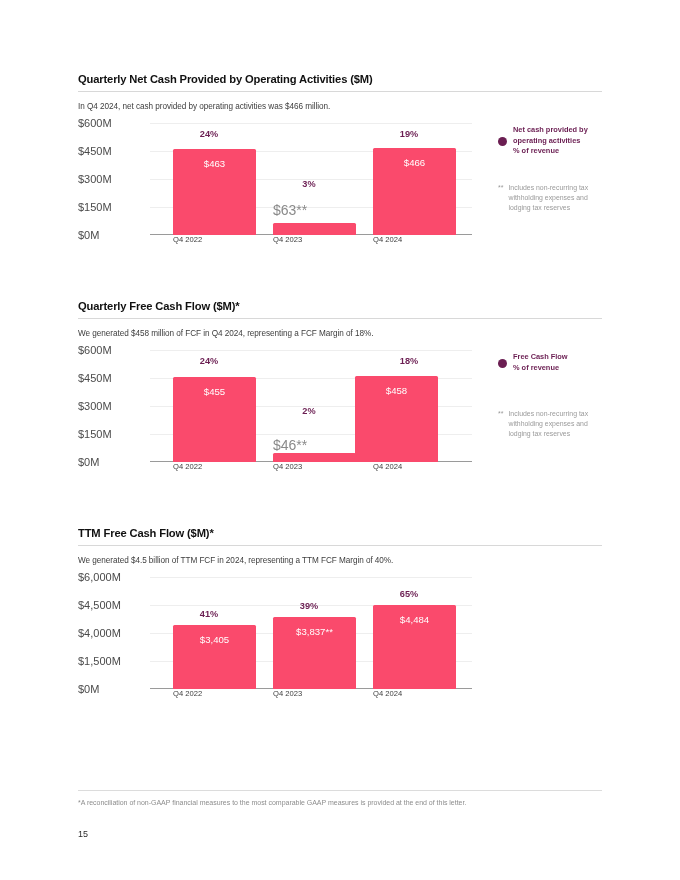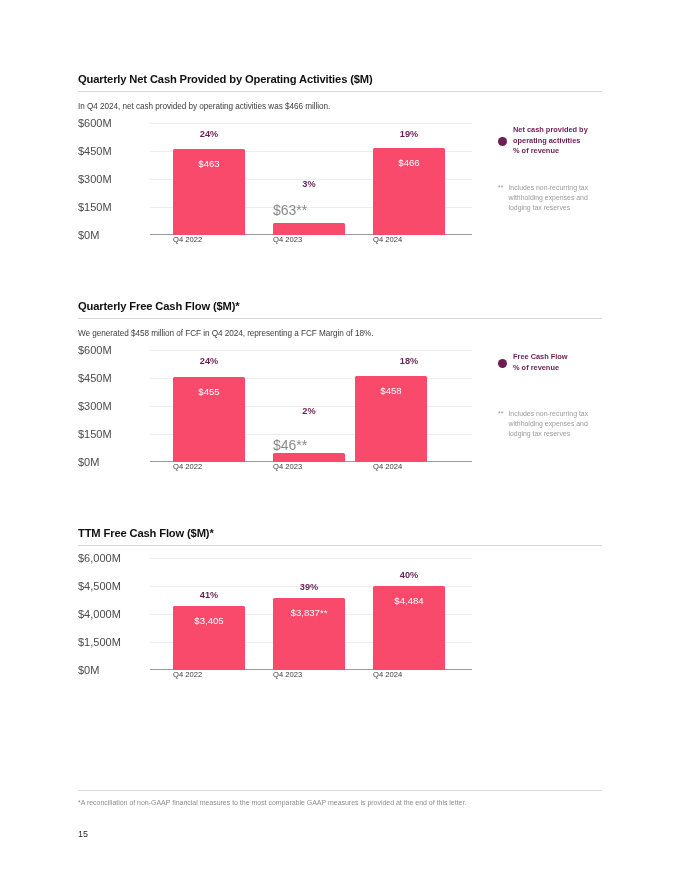--- a/index.html
+++ b/index.html
@@ -87,21 +87,21 @@
     position: absolute;
     left: 0;
     font-size: 11px;
     color: #4a4a4a;
     transform: translateY(-50%);
     white-space: nowrap;
   }
   .bar {
     position: absolute;
     bottom: 0;
-    width: 72px;
+    width: 83px;
     background: #FA4A6C;
     border-radius: 1.5px 1.5px 0 0;
   }
   .bar-inner-label {
     position: absolute;
     top: 9px;
     left: 0;
     width: 100%;
     text-align: center;
     font-size: 9.6px;
@@ -315,20 +315,21 @@
           <span class="note-mark">**</span>
           <span class="note-text">Includes non-recurring tax withholding expenses and lodging tax reserves</span>
         </div>
       </div>
     </div>
   </div>
 
   <div class="section" style="top:527px">
     <h2 class="section-title">TTM Free Cash Flow ($M)*</h2>
     <div class="title-rule"></div>
+    <div class="section-sub">We generated $4.5 billion of TTM FCF in 2024, representing a TTM FCF Margin of 40%.</div>
 
     <div class="chart-wrap">
       <div class="ylabels">
         <div class="ylab" style="top:0px">$6,000M</div>
         <div class="ylab" style="top:28px">$4,500M</div>
         <div class="ylab" style="top:56px">$4,000M</div>
         <div class="ylab" style="top:84px">$1,500M</div>
         <div class="ylab" style="top:112px">$0M</div>
       </div>
 
@@ -344,21 +345,21 @@
           <span class="bar-inner-label">$3,405</span>
         </div>
         <div class="xlab" style="left:23px">Q4 2022</div>
 
         <div class="pct-label" style="left:123px; top:24px">39%</div>
         <div class="bar" style="left:123px; height:72px">
           <span class="bar-inner-label">$3,837**</span>
         </div>
         <div class="xlab" style="left:123px">Q4 2023</div>
 
-        <div class="pct-label" style="left:223px; top:12px">40%</div>
+        <div class="pct-label" style="left:223px; top:12px">65%</div>
         <div class="bar" style="left:223px; height:84px">
           <span class="bar-inner-label">$4,484</span>
         </div>
         <div class="xlab" style="left:223px">Q4 2024</div>
       </div>
 
     </div>
   </div>
 
   <div class="footer">

